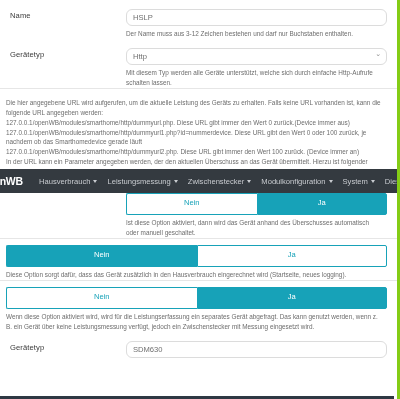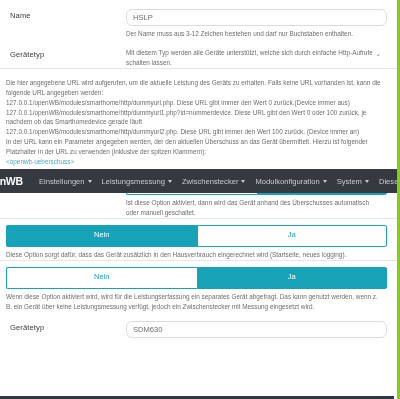--- a/index.html
+++ b/index.html
@@ -134,20 +134,21 @@
         <div class="help">
           <p>Der Name muss aus 3-12 Zeichen bestehen und darf nur Buchstaben enthalten.</p>
         </div>
       </div>
     </div>
 
     <div class="row">
       <div class="label">Gerätetyp</div>
       <div class="field">
         <div class="select-wrap">
+          <input class="input" type="text" readonly="" value="Http" style="">
           <span class="caret">⌄</span>
         </div>
         <div class="help">
           <p>Mit diesem Typ werden alle Geräte unterstützt, welche sich durch einfache Http-Aufrufe schalten lassen.</p>
         </div>
       </div>
     </div>
 
     <div class="row divided">
       <div class="field">
@@ -208,21 +209,21 @@
         </div>
       </div>
     </div>
 
   </div>
 
   <div class="navbar" id="navbar" style="top: 169px;">
     <div class="brand">enWB</div>
     <div class="nav-items" id="nav-items">
         <div class="nav-item">
-          <span>Einstellungen</span>
+          <span>Hausverbrauch</span>
           <span class="dd"></span>
         </div>
         <div class="nav-item">
           <span>Leistungsmessung</span>
           <span class="dd"></span>
         </div>
         <div class="nav-item">
           <span>Zwischenstecker</span>
           <span class="dd"></span>
         </div>

